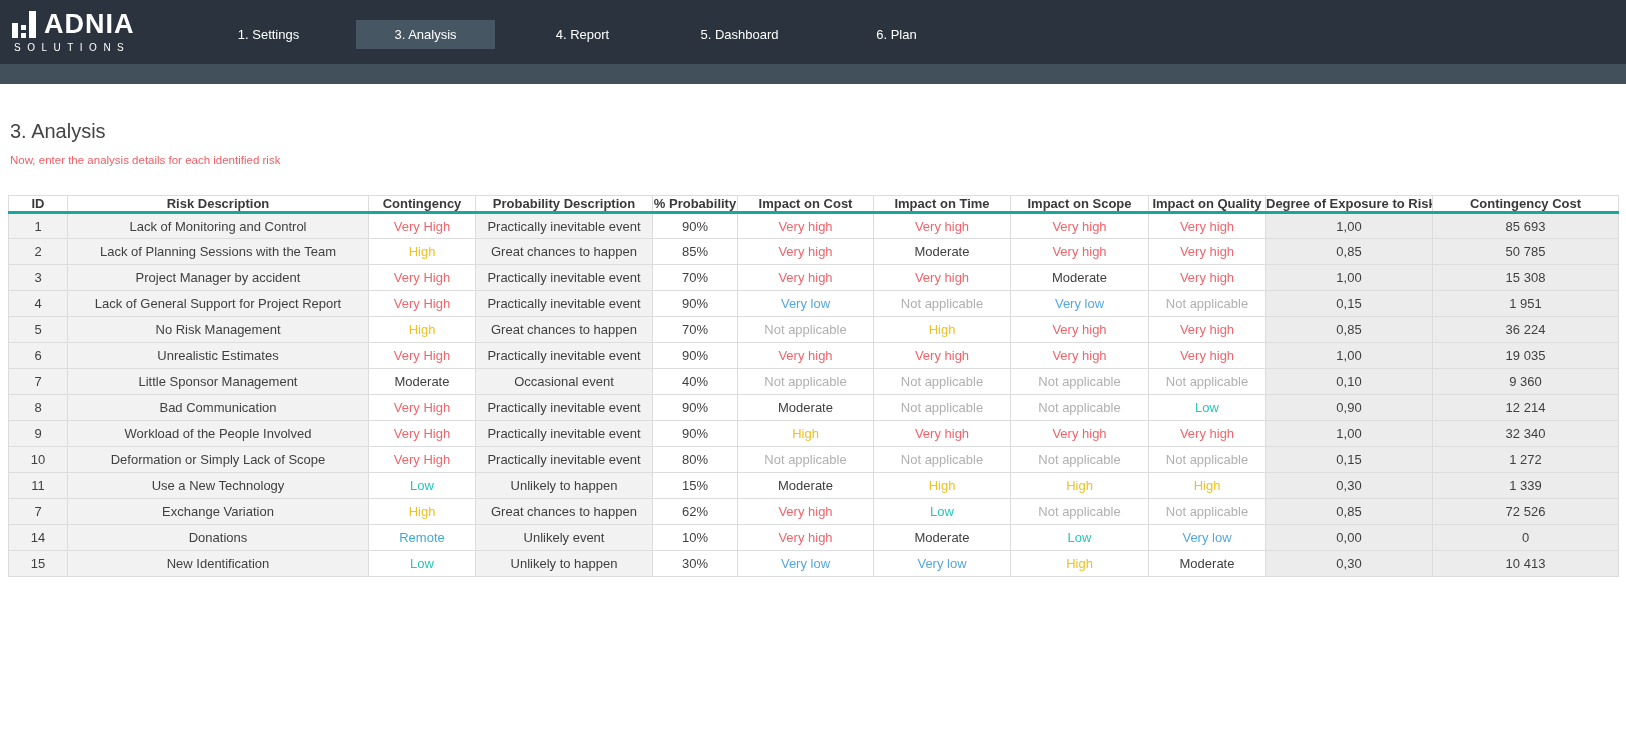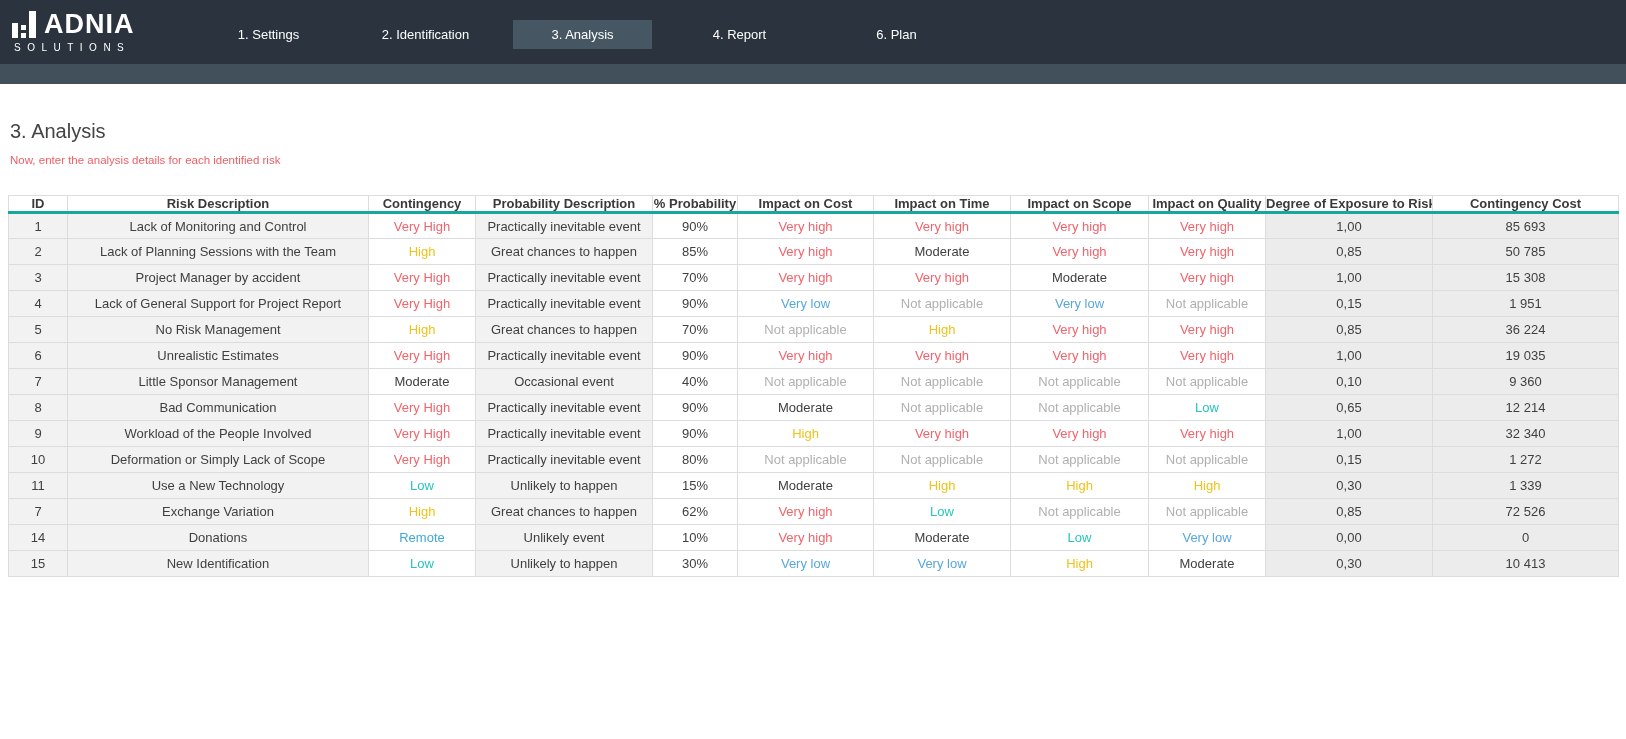--- a/index.html
+++ b/index.html
@@ -62,28 +62,28 @@
         <span class="bar2"></span>
       </span>
       <span class="brand-name">ADNIA</span>
     </div>
     <span class="brand-sub">SOLUTIONS</span>
   </div>
   <div class="nav-tabs">
       <div class="nav-item">
         <span class="nav-label">1. Settings</span>
       </div>
-      <div class="nav-item">
-        <span class="nav-label">2. Identification</span>
-      </div>
       <div class="nav-item active">
         <span class="nav-label">3. Analysis</span>
       </div>
       <div class="nav-item">
         <span class="nav-label">4. Report</span>
+      </div>
+      <div class="nav-item">
+        <span class="nav-label">5. Dashboard</span>
       </div>
       <div class="nav-item">
         <span class="nav-label">6. Plan</span>
       </div>
     </div>
 </div>
 <div class="substrip"></div>
 
 <div class="main">
   <h1 class="page-title">3. Analysis</h1>
@@ -213,21 +213,21 @@
         <tr>
           <td>8</td>
           <td>Bad Communication</td>
           <td style="color: rgb(240, 100, 108);">Very High</td>
           <td>Practically inevitable event</td>
           <td>90%</td>
           <td style="color: rgb(63, 63, 63);">Moderate</td>
           <td style="color: rgb(176, 176, 176);">Not applicable</td>
           <td style="color: rgb(176, 176, 176);">Not applicable</td>
           <td style="color: rgb(39, 196, 190);">Low</td>
-          <td>0,65</td>
+          <td>0,90</td>
           <td>12 214</td>
         </tr>
         <tr>
           <td>9</td>
           <td>Workload of the People Involved</td>
           <td style="color: rgb(240, 100, 108);">Very High</td>
           <td>Practically inevitable event</td>
           <td>90%</td>
           <td style="color: rgb(238, 195, 27);">High</td>
           <td style="color: rgb(240, 100, 108);">Very high</td>

